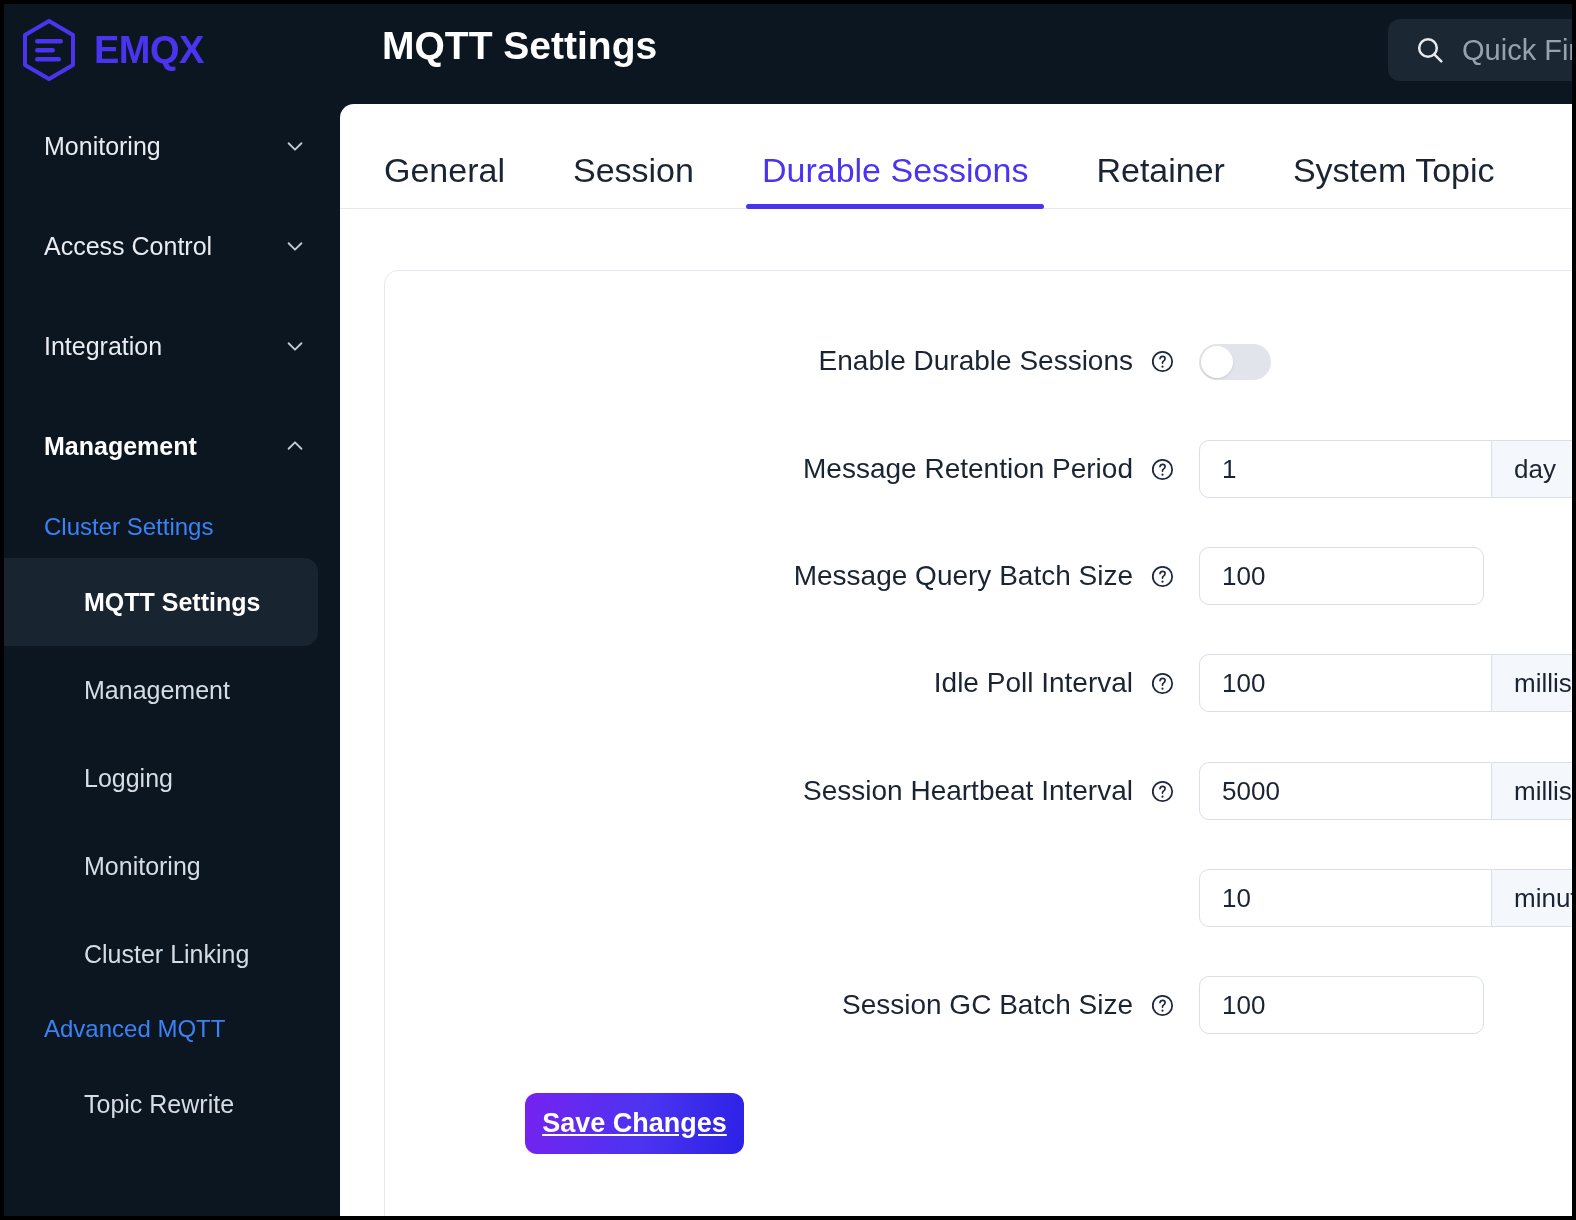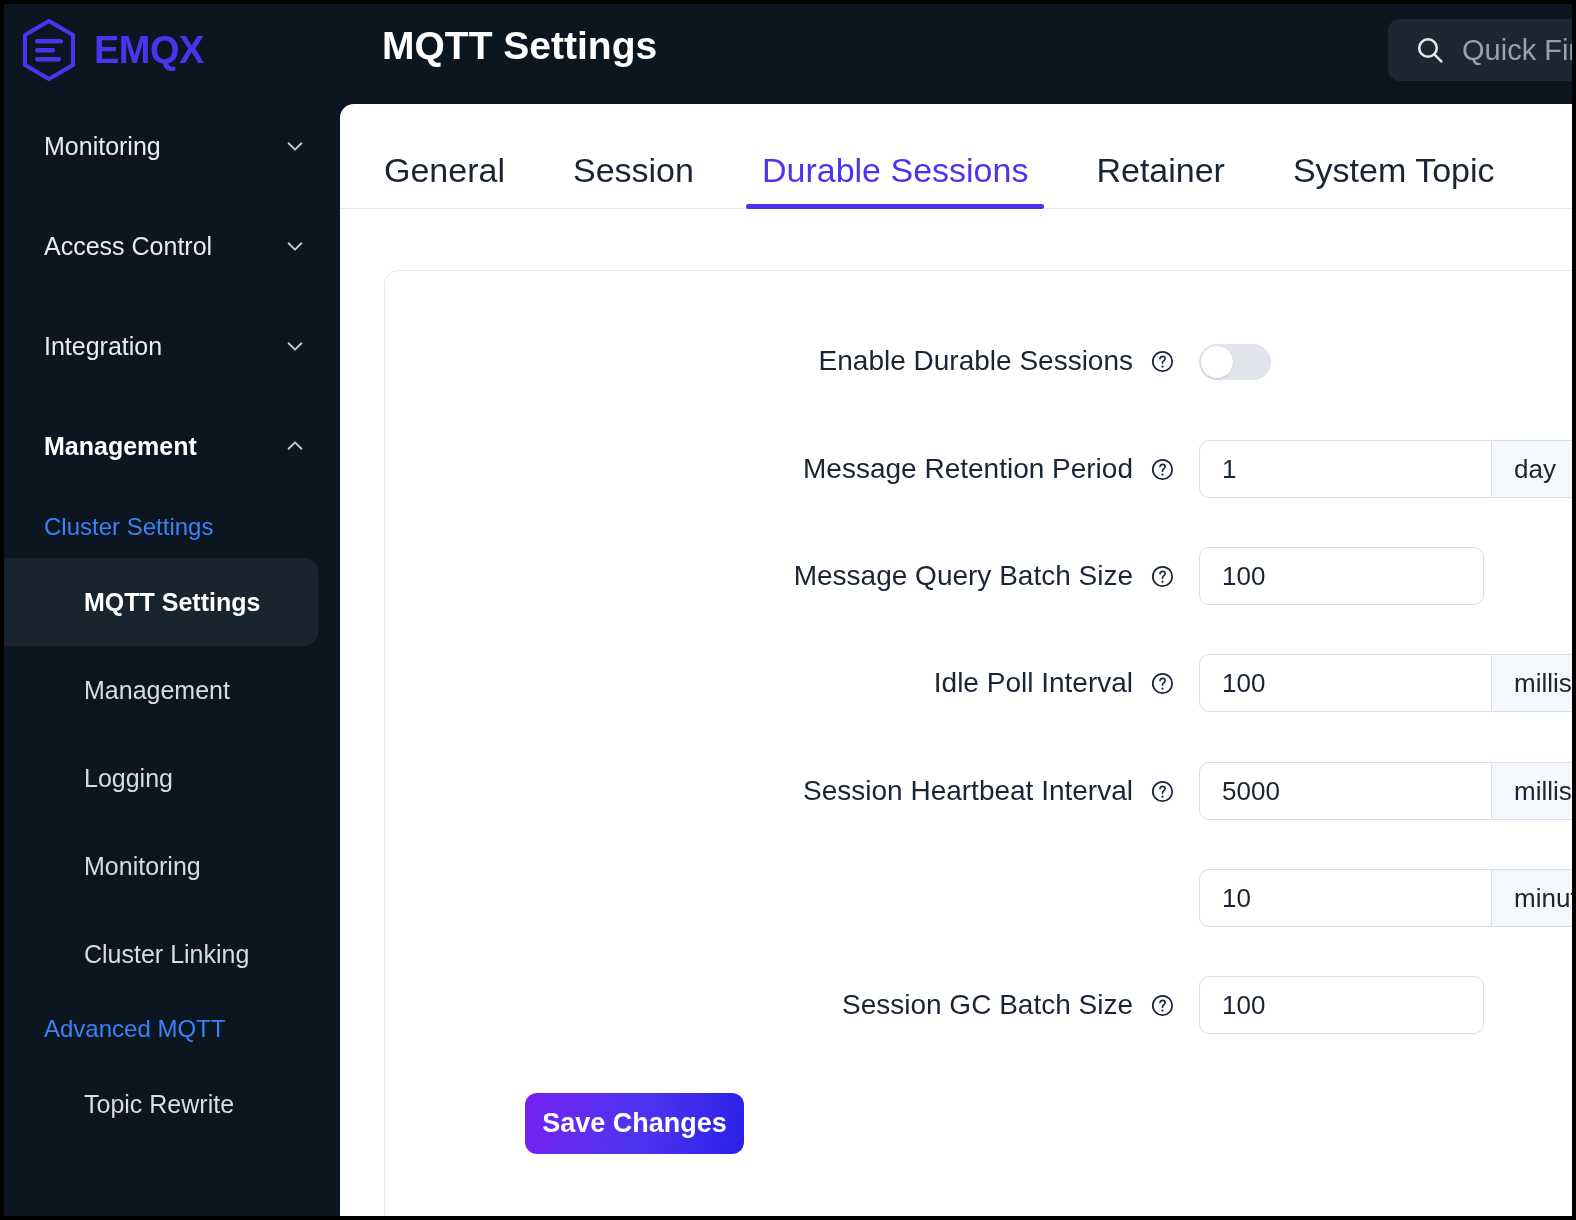--- a/index.html
+++ b/index.html
@@ -172,20 +172,21 @@
   }
 
   .save-btn {
     position:absolute; left:140px; top:822px;
     width:219px; height:61px;
     border:none; border-radius:12px;
     background:linear-gradient(100deg,#7622F0 0%,#4B34F0 55%,#2B21E6 100%);
     color:#fff; font-size:27px; font-weight:bold;
     font-family:"Liberation Sans", sans-serif;
     cursor:pointer;
+    text-decoration:underline;
   }
 </style>
 </head>
 <body>
 
 <div id="app">
 
   <div id="sidebar">
 
     <div class="brand">

